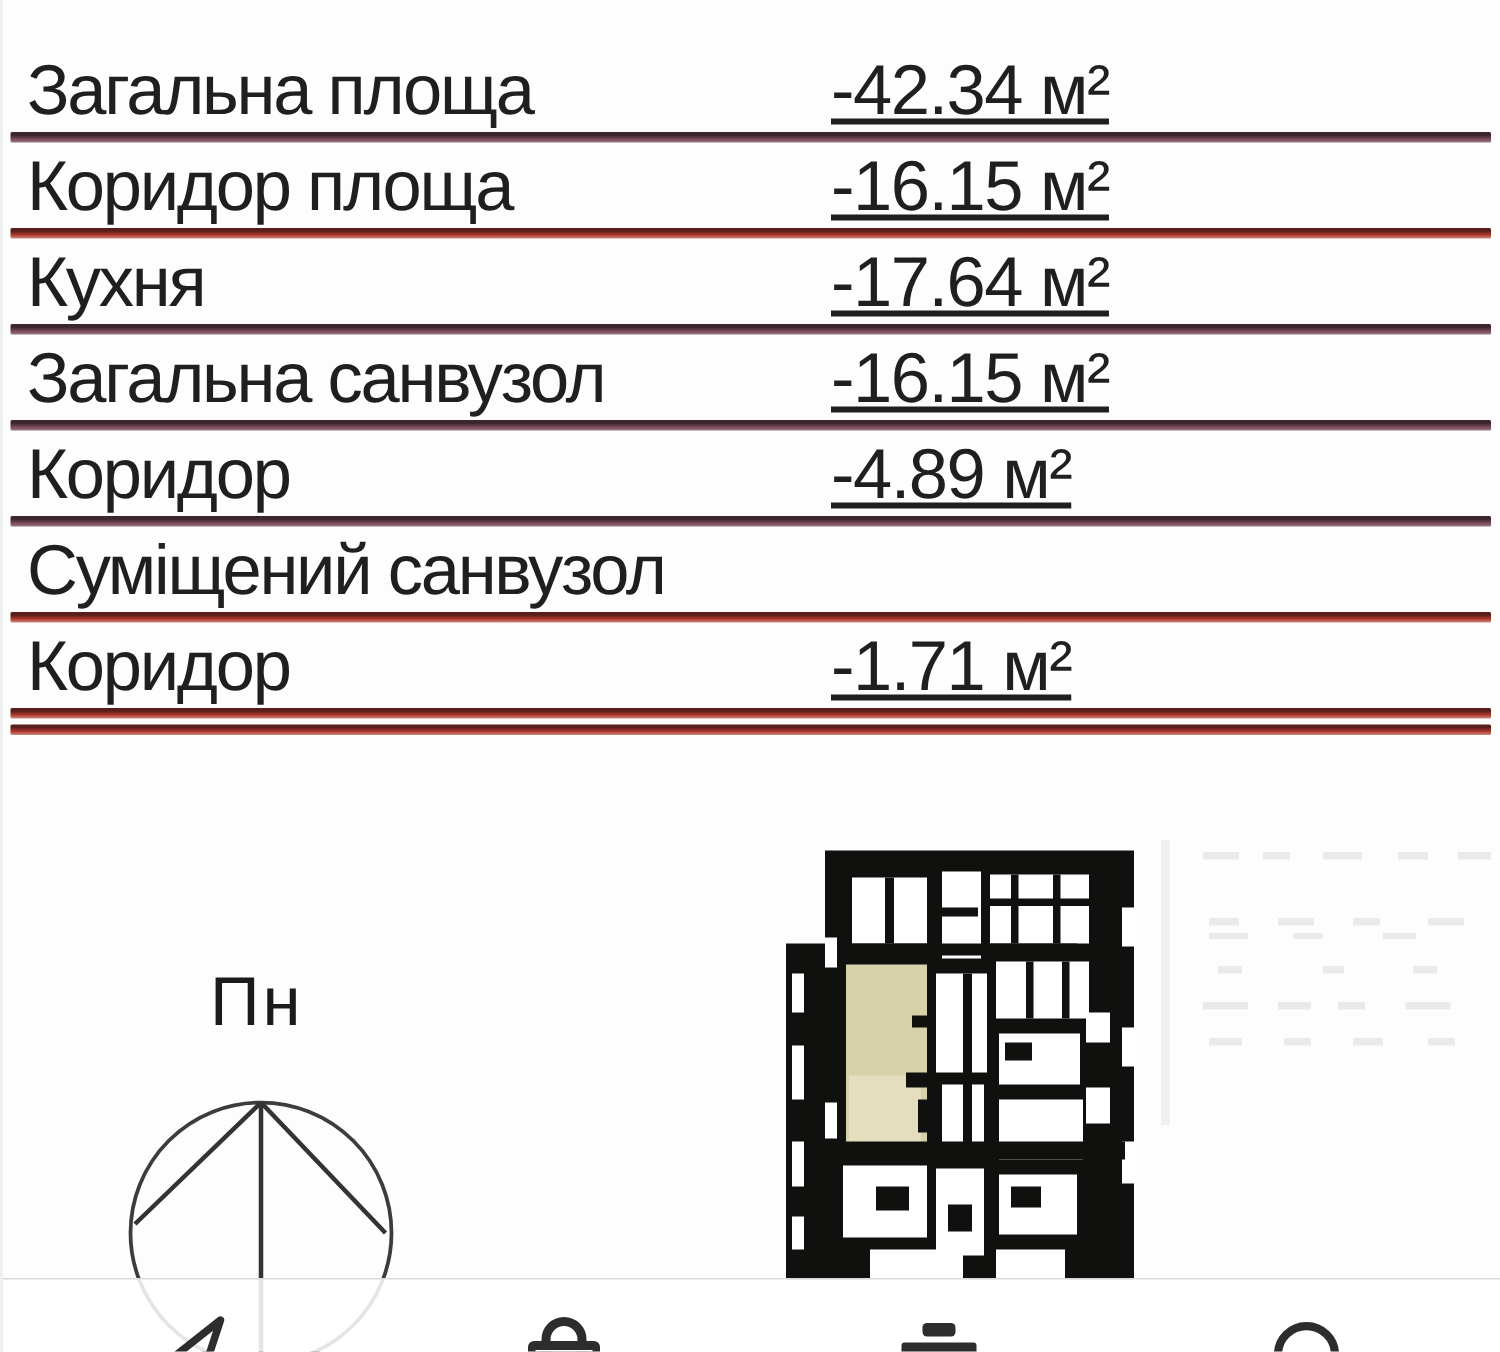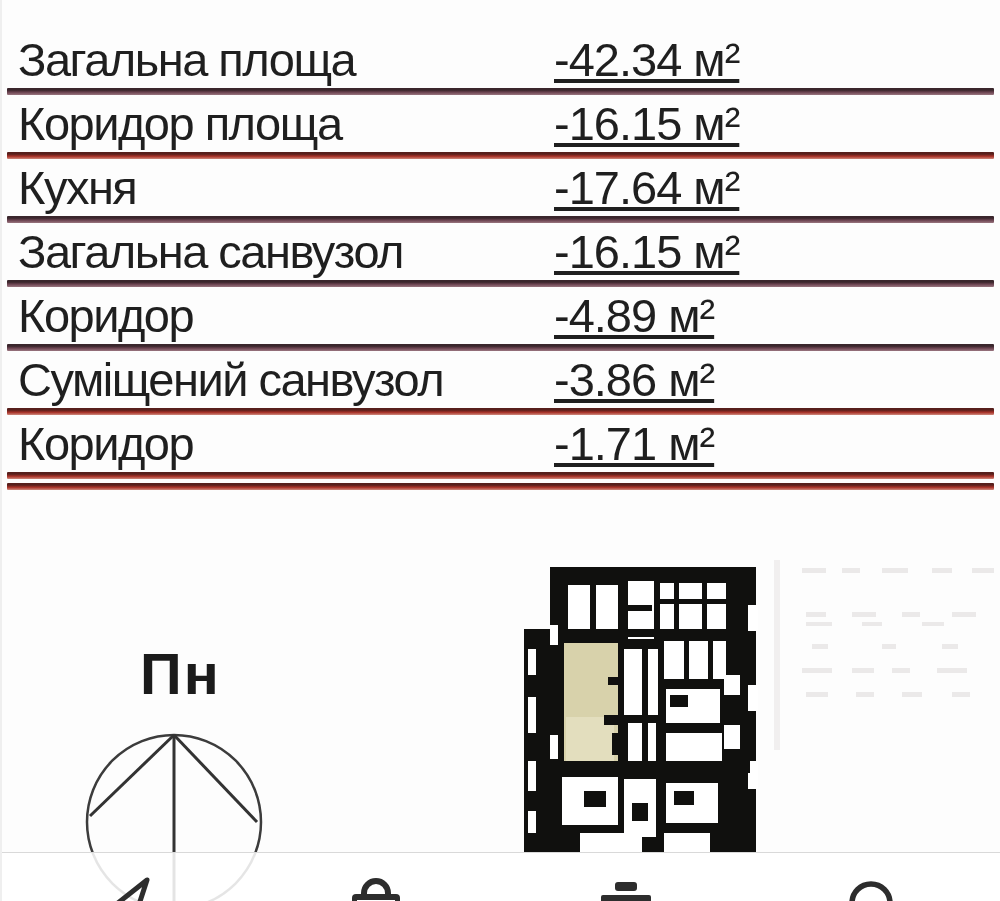--- a/index.html
+++ b/index.html
@@ -23,21 +23,21 @@
   .divider { height:7px; margin:4px 6px 3px 5px; border-radius:1px; }
   .divider[data-variant="plum"] {
     background:linear-gradient(to bottom, var(--divider_plum_dark,#3a262c) 0%, var(--divider_plum_dark,#3a262c) 30%, var(--divider_plum,#6b4350) 60%, #9a7680 100%);
   }
   .divider[data-variant="red"] {
     background:linear-gradient(to bottom, var(--divider_red_dark,#571f1c) 0%, var(--divider_red_dark,#571f1c) 28%, var(--divider_red,#a83228) 62%, #cf8a7e 100%);
   }
 
   
   .compass-label {
-    position:absolute; left:138px; top:640px; font-size:58px; font-weight:bold;
+    position:absolute; left:138px; top:640px; font-size:46px; font-weight:normal;
     letter-spacing:2px; color:#1b1b1b;
   }
   .compass-svg { position:absolute; left:80px; top:730px; }
 
   
   .floorplan { position:absolute; left:522px; top:565px; }
 
   
   .ghosts { position:absolute; left:770px; top:560px; }
 
@@ -84,21 +84,20 @@
   <div class="divider" data-variant="plum"></div>
 
   <div class="arow">
     <span class="lbl">Коридор</span>
     <span class="val">-4.89 м²</span>
   </div>
   <div class="divider" data-variant="plum"></div>
 
   <div class="arow">
     <span class="lbl">Суміщений санвузол</span>
-    <span class="val">-3.86 м²</span>
   </div>
   <div class="divider" data-variant="red"></div>
 
   <div class="arow">
     <span class="lbl">Коридор</span>
     <span class="val">-1.71 м²</span>
   </div>
   <div class="divider" data-variant="red"></div>
 
   <div class="divider" data-variant="red"></div>

